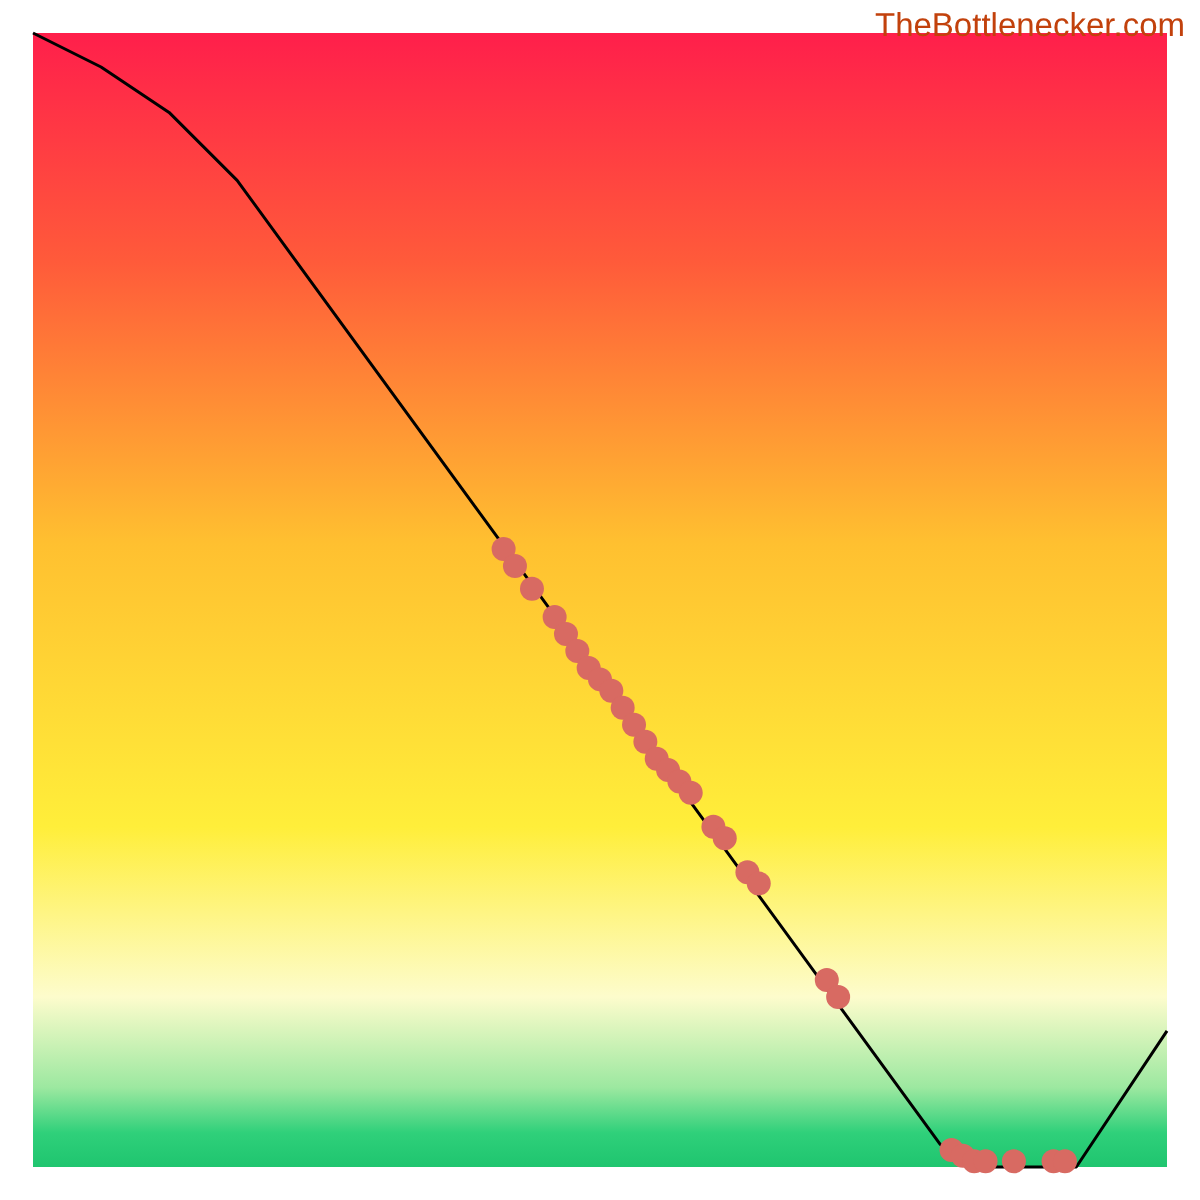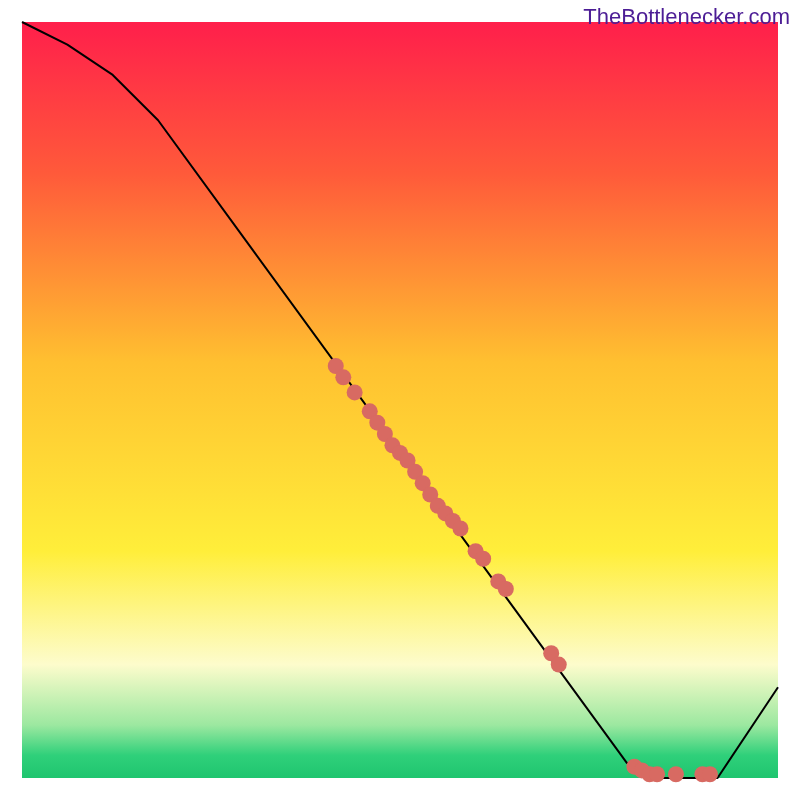--- a/index.html
+++ b/index.html
@@ -14,21 +14,21 @@
     width: 800px;
     height: 800px;
     position: relative;
   }
   .attribution {
     position: absolute;
     top: 4px;
     right: 10px;
     font-size: 22px;
     font-weight: 400;
-    color: #4c1d95;
+    color: #c2410c;
     z-index: 10;
     font-family: Arial, sans-serif;
   }
   svg.chart {
     display: block;
     width: 800px;
     height: 800px;
   }
 </style>
 </head>

